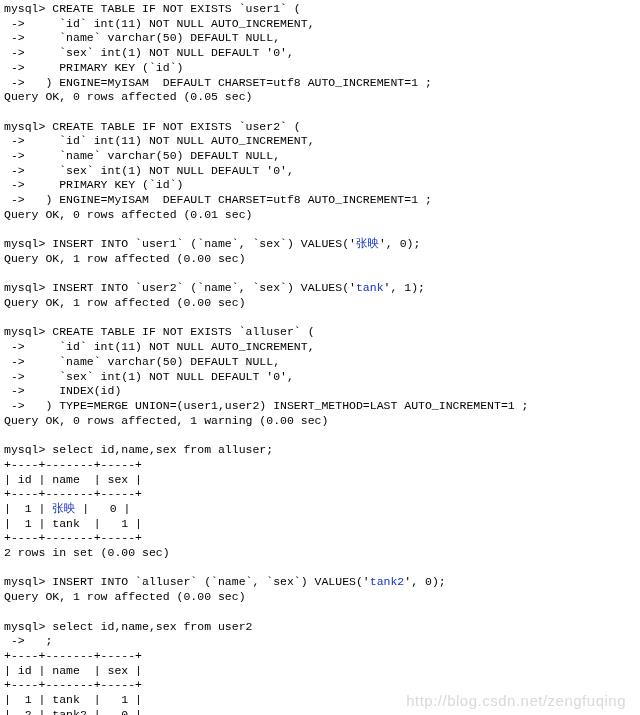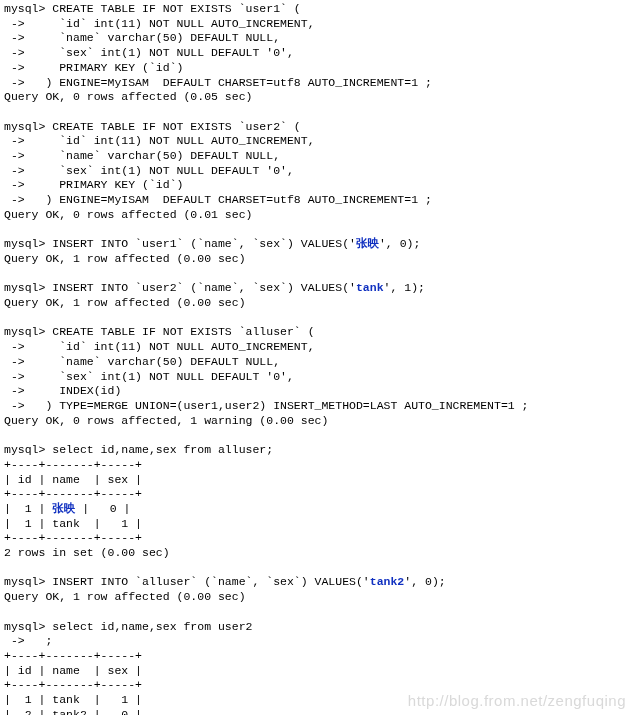--- a/index.html
+++ b/index.html
@@ -12,29 +12,29 @@
     font-size: 11.5px;
     line-height: 14.7px;
     color: #000000;
     overflow: hidden;
     position: relative;
   }
   .terminal {
     white-space: pre;
     padding: 2px 0 0 4px;
   }
-  .hl { color: #1030c0; font-weight: bold; margin-top: 20px; }
+  .hl { color: #1030c0; font-weight: normal; margin-top: 20px; }
   .watermark {
     position: absolute;
     right: 14px;
     bottom: 6px;
     font-family: Arial, sans-serif;
     font-size: 15px;
     color: #d9d9d9;
     letter-spacing: 0.5px;
     pointer-events: none;
   }
 </style>
 </head>
 <body>
 
 <div class="terminal" id="term"><div>mysql&gt; CREATE TABLE IF NOT EXISTS `user1` (</div><div> -&gt;     `id` int(11) NOT NULL AUTO_INCREMENT,</div><div> -&gt;     `name` varchar(50) DEFAULT NULL,</div><div> -&gt;     `sex` int(1) NOT NULL DEFAULT '0',</div><div> -&gt;     PRIMARY KEY (`id`)</div><div> -&gt;   ) ENGINE=MyISAM  DEFAULT CHARSET=utf8 AUTO_INCREMENT=1 ;</div><div>Query OK, 0 rows affected (0.05 sec)</div><div>&nbsp;</div><div>mysql&gt; CREATE TABLE IF NOT EXISTS `user2` (</div><div> -&gt;     `id` int(11) NOT NULL AUTO_INCREMENT,</div><div> -&gt;     `name` varchar(50) DEFAULT NULL,</div><div> -&gt;     `sex` int(1) NOT NULL DEFAULT '0',</div><div> -&gt;     PRIMARY KEY (`id`)</div><div> -&gt;   ) ENGINE=MyISAM  DEFAULT CHARSET=utf8 AUTO_INCREMENT=1 ;</div><div>Query OK, 0 rows affected (0.01 sec)</div><div>&nbsp;</div><div>mysql&gt; INSERT INTO `user1` (`name`, `sex`) VALUES('<span class="hl">张映</span>', 0);</div><div>Query OK, 1 row affected (0.00 sec)</div><div>&nbsp;</div><div>mysql&gt; INSERT INTO `user2` (`name`, `sex`) VALUES('<span class="hl">tank</span>', 1);</div><div>Query OK, 1 row affected (0.00 sec)</div><div>&nbsp;</div><div>mysql&gt; CREATE TABLE IF NOT EXISTS `alluser` (</div><div> -&gt;     `id` int(11) NOT NULL AUTO_INCREMENT,</div><div> -&gt;     `name` varchar(50) DEFAULT NULL,</div><div> -&gt;     `sex` int(1) NOT NULL DEFAULT '0',</div><div> -&gt;     INDEX(id)</div><div> -&gt;   ) TYPE=MERGE UNION=(user1,user2) INSERT_METHOD=LAST AUTO_INCREMENT=1 ;</div><div>Query OK, 0 rows affected, 1 warning (0.00 sec)</div><div>&nbsp;</div><div>mysql&gt; select id,name,sex from alluser;</div><div>+----+-------+-----+</div><div>| id | name  | sex |</div><div>+----+-------+-----+</div><div>|  1 | <span class="hl">张映</span> |   0 |</div><div>|  1 | tank  |   1 |</div><div>+----+-------+-----+</div><div>2 rows in set (0.00 sec)</div><div>&nbsp;</div><div>mysql&gt; INSERT INTO `alluser` (`name`, `sex`) VALUES('<span class="hl">tank2</span>', 0);</div><div>Query OK, 1 row affected (0.00 sec)</div><div>&nbsp;</div><div>mysql&gt; select id,name,sex from user2</div><div> -&gt;   ;</div><div>+----+-------+-----+</div><div>| id | name  | sex |</div><div>+----+-------+-----+</div><div>|  1 | tank  |   1 |</div><div>|  2 | tank2 |   0 |</div></div>
-<div class="watermark">http://blog.from.net/zengfuqing</div>
+<div class="watermark">http://blog.csdn.net/zengfuqing</div>
 
 </body></html>

